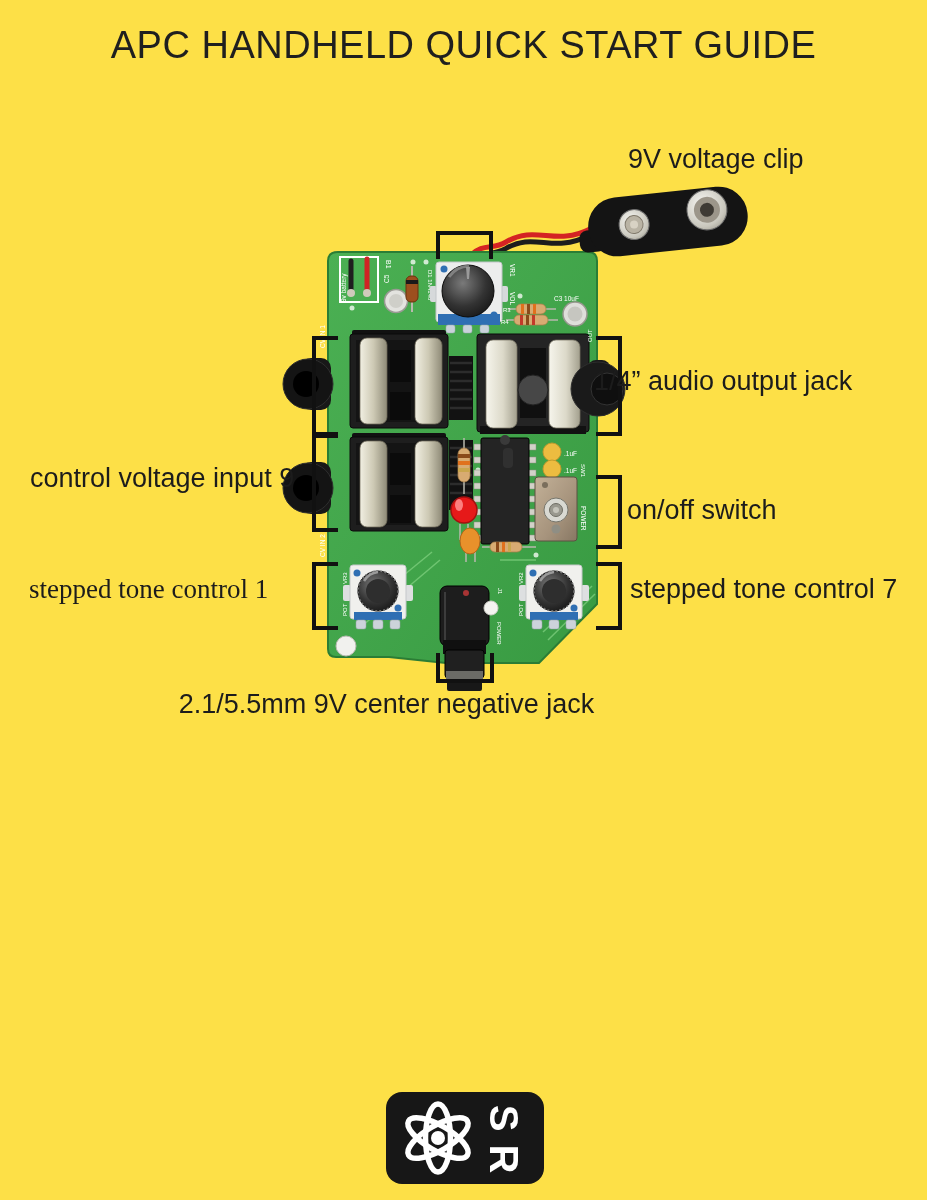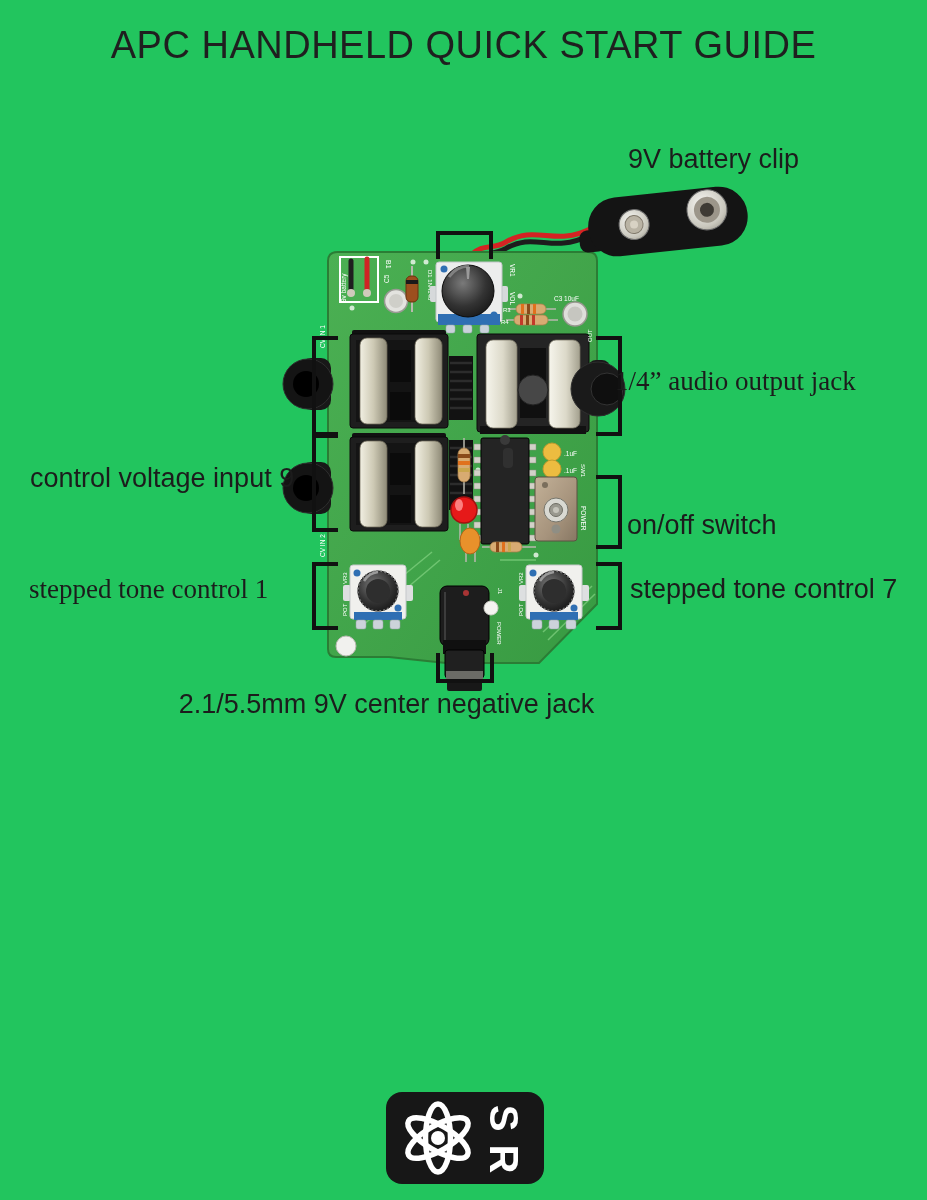--- a/index.html
+++ b/index.html
@@ -1,18 +1,18 @@
 <!DOCTYPE html>
 <html><head>
 <meta charset="utf-8">
 <style>
   html,body{margin:0;padding:0;background:#ffffff;}
   #stage{
     position:relative;width:927px;height:1200px;margin:0 auto;
-    background:#22c55e;overflow:hidden;
+    background:#fde047;overflow:hidden;
     font-family:"Liberation Sans",sans-serif;color:#1a1a1a;
   }
   .title{
     position:absolute;top:24px;left:0;width:927px;text-align:center;
     font-size:38px;letter-spacing:.5px;color:#1f1f1f;white-space:nowrap;
   }
   .label{position:absolute;font-size:27px;color:#1c1c1c;white-space:nowrap;line-height:1.05;}
   .label.center{left:0;width:773px;text-align:center;}
   .bracket{position:absolute;border:0 solid #111;}
   
@@ -341,25 +341,25 @@
 
   <div class="bracket br-top" style="left:436px;top:231px;width:49px;"></div>
   <div class="bracket br-left" style="left:312px;top:336px;height:92px;"></div>
   <div class="bracket br-left" style="left:312px;top:434px;height:90px;"></div>
   <div class="bracket br-left" style="left:312px;top:562px;height:60px;"></div>
   <div class="bracket br-right" style="left:596px;top:336px;height:92px;"></div>
   <div class="bracket br-right" style="left:596px;top:475px;height:66px;"></div>
   <div class="bracket br-right" style="left:596px;top:562px;height:60px;"></div>
   <div class="bracket br-bottom" style="left:436px;top:653px;width:50px;"></div>
 
-  <div class="label" style="left:628px;top:145px;">9V battery clip</div>
+  <div class="label" style="left:628px;top:145px;">9V voltage clip</div>
   <div class="label" style="left:30px;top:464px;">control voltage input 9</div>
   <div class="label" style="left:29px;top:575px;font-family:Liberation Serif, serif;">stepped tone control 1</div>
-  <div class="label" style="left:615px;top:367px;font-family:Liberation Serif, serif;">1/4” audio output jack</div>
-  <div class="label" style="left:627px;top:496px;margin-top:15px;">on/off switch</div>
+  <div class="label" style="left:594px;top:367px;">1/4” audio output jack</div>
+  <div class="label" style="left:627px;top:496px;">on/off switch</div>
   <div class="label" style="left:630px;top:575px;">stepped tone control 7</div>
   <div class="label center" style="top:690px;">2.1/5.5mm 9V center negative jack</div>
 
   <div class="logo">
     <svg width="158" height="92" viewBox="0 0 158 92">
       <g stroke="#ffffff" stroke-width="5.5" fill="none">
         <ellipse cx="52" cy="46" rx="34" ry="12.5" transform="rotate(90 52 46)"></ellipse>
         <ellipse cx="52" cy="46" rx="34" ry="12.5" transform="rotate(30 52 46)"></ellipse>
         <ellipse cx="52" cy="46" rx="34" ry="12.5" transform="rotate(150 52 46)"></ellipse>
       </g>

